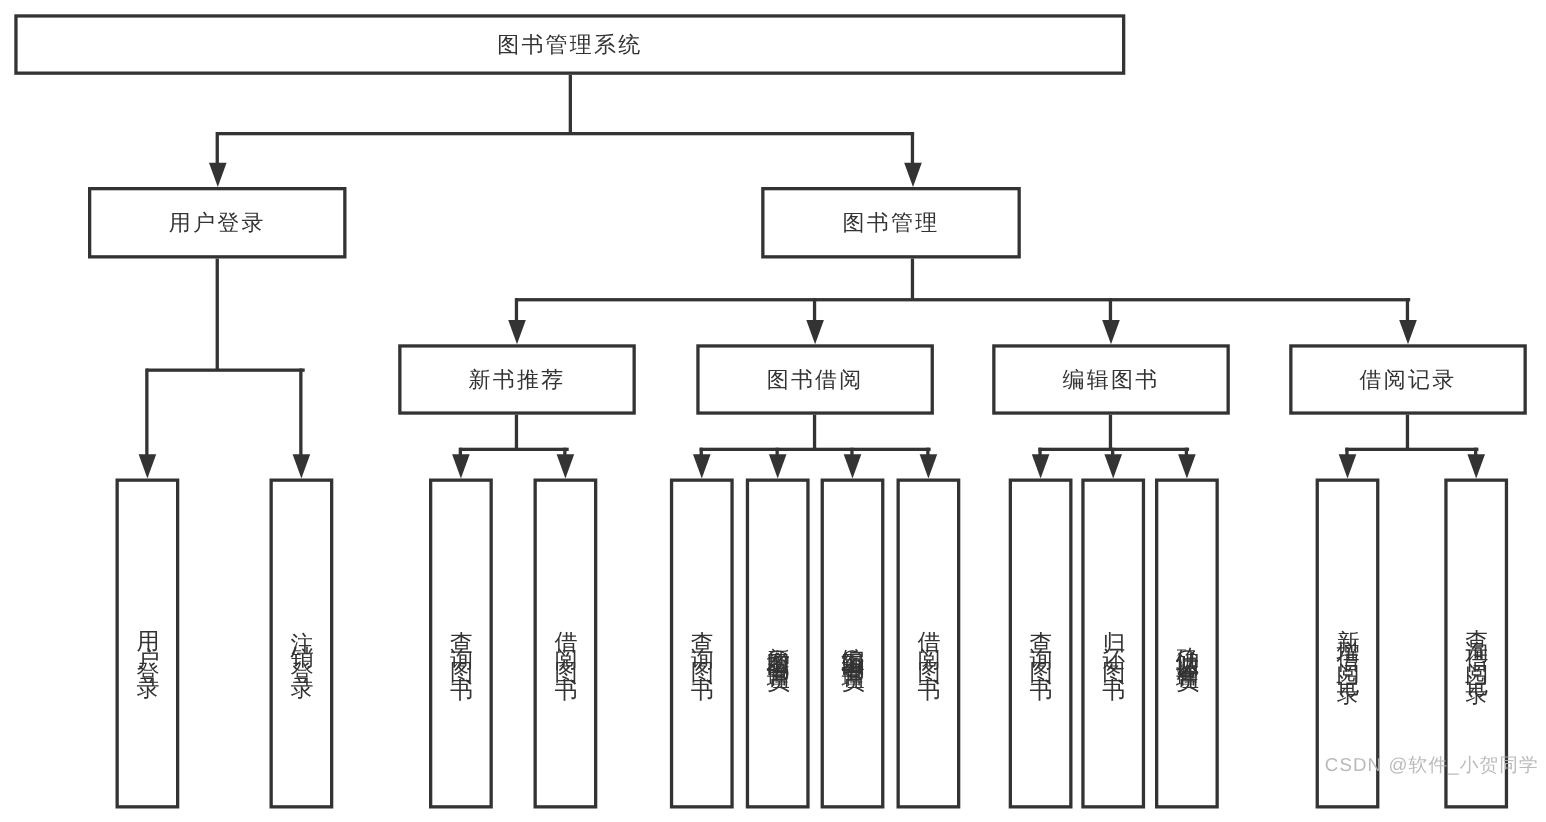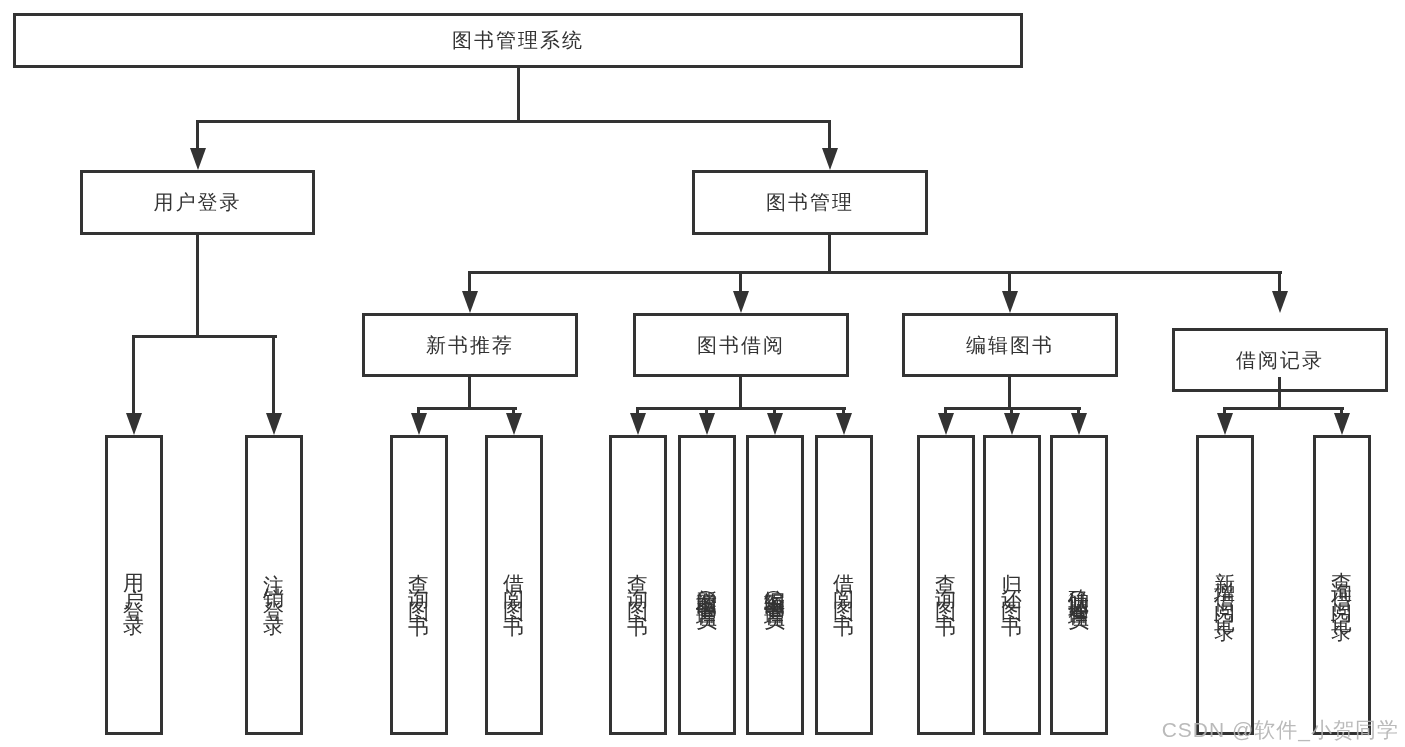--- a/index.html
+++ b/index.html
@@ -36,23 +36,23 @@
   .vline { position: absolute; width: 3px; background: #333333; }
   .arrow {
     position: absolute;
     width: 0; height: 0;
     border-left: 8px solid transparent;
     border-right: 8px solid transparent;
     border-top: 22px solid #333333;
   }
   .watermark {
     position: absolute;
-    top: 716px;
+    top: 684px;
     right: 6px;
-    font-size: 21px;
+    font-size: 17px;
     color: #b3b3b3;
     letter-spacing: 1px;
     z-index: 5;
     opacity: 0.9;
   }
 </style>
 </head>
 <body>
 
 <div class="canvas">
@@ -101,21 +101,21 @@
 
   <div class="box" style="left:362px; top:313px; width:216px; height:64px;text-align:right;">
     <span>新书推荐</span>
   </div>
   <div class="box" style="left:633px; top:313px; width:216px; height:64px;">
     <span>图书借阅</span>
   </div>
   <div class="box" style="left:902px; top:313px; width:216px; height:64px;">
     <span>编辑图书</span>
   </div>
-  <div class="box" style="left:1172px; top:313px; width:216px; height:64px;margin-top:15px;">
+  <div class="box" style="left:1172px; top:313px; width:216px; height:64px;">
     <span>借阅记录</span>
   </div>
 
   <div>
     <div class="vline" style="left:468px; top:377px; height:32px;"></div>
     <div class="hline" style="left:418px; top:407px; width:99px;"></div>
     <div class="vline" style="left:417px; top:407px; height:8px;"></div>
     <div class="vline" style="left:512px; top:407px; height:8px;"></div>
     <div class="arrow" style="left:411px; top:413px;"></div>
     <div class="arrow" style="left:506px; top:413px;"></div>

